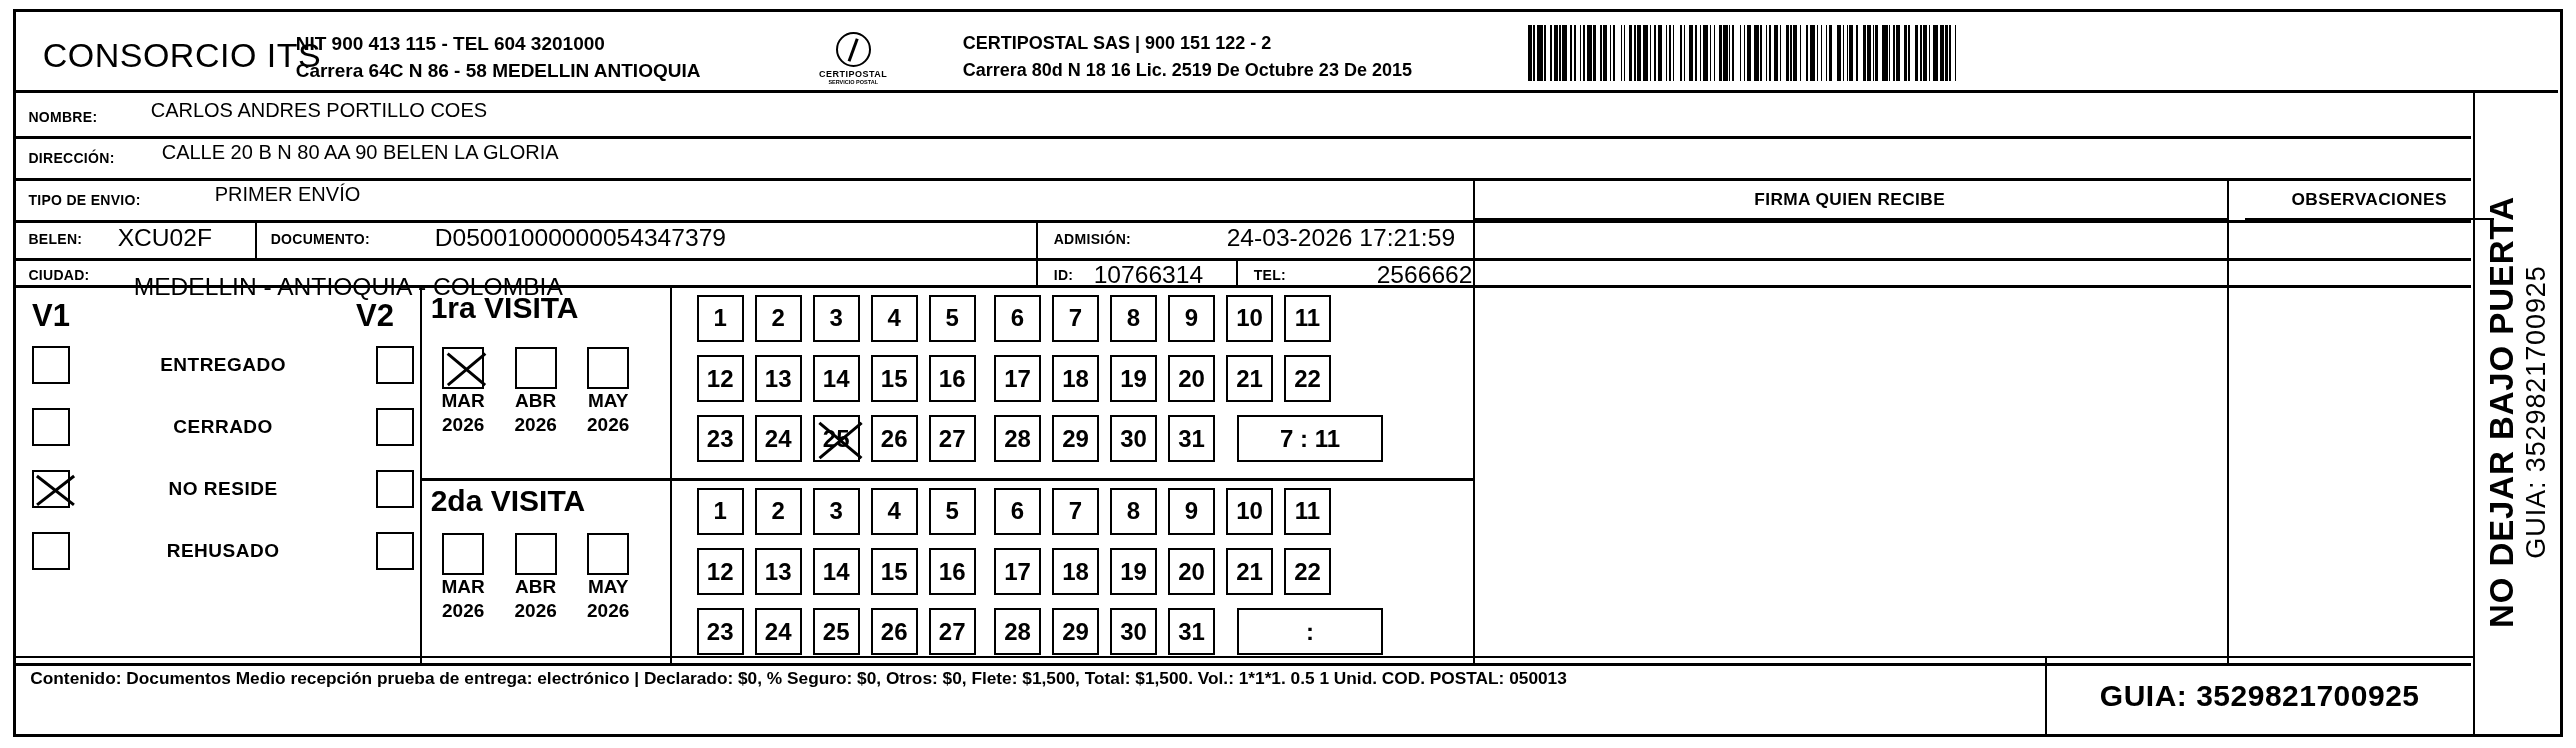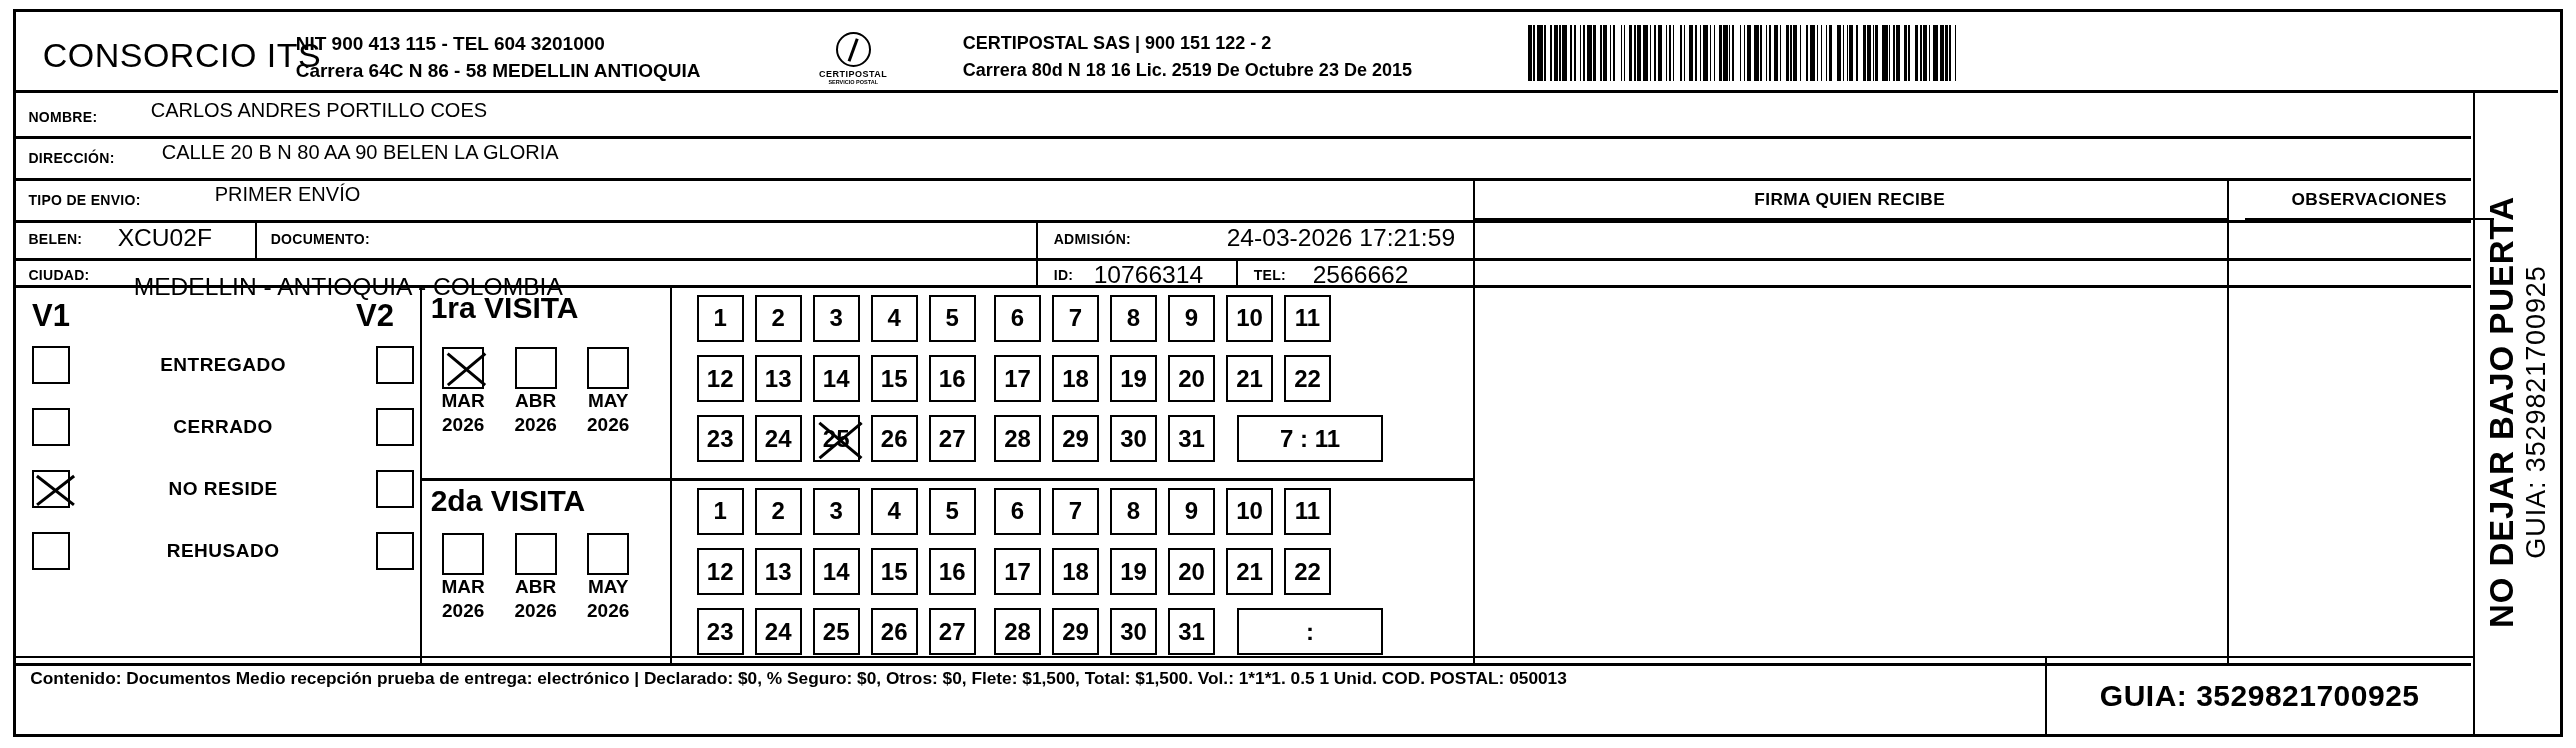--- a/index.html
+++ b/index.html
@@ -111,32 +111,33 @@
     <div class="fld" style="left:12.7px;top:138px;">DIRECCIÓN:</div>
     <div class="val" style="left:146px;top:129px;">CALLE 20 B N  80 AA 90 BELEN LA GLORIA</div>
 
     <div class="fld" style="left:12.7px;top:180px;">TIPO DE ENVIO:</div>
     <div class="val" style="left:199px;top:171px;">PRIMER ENVÍO</div>
 
     <div class="fld" style="left:12.7px;top:219px;">BELEN:</div>
     <div class="valm" style="left:102px;top:212px;">XCU02F</div>
 
     <div class="fld" style="left:255px;top:219px;">DOCUMENTO:</div>
+    <div class="valm" style="left:419px;top:212px;">D05001000000054347379</div>
 
     <div class="fld" style="left:1038px;top:219px;">ADMISIÓN:</div>
     <div class="valm" style="left:1211px;top:212px;">24-03-2026 17:21:59</div>
 
     <div class="fld" style="left:12.7px;top:255px;">CIUDAD:</div>
     <div class="valm" style="left:118px;top:249px;margin-top:12px;">MEDELLIN - ANTIOQUIA - COLOMBIA</div>
 
     <div class="fld" style="left:1038px;top:255px;">ID:</div>
     <div class="valm" style="left:1078px;top:249px;">10766314</div>
 
     <div class="fld" style="left:1238px;top:255px;">TEL:</div>
-    <div class="valm" style="left:1297px;top:249px;">2566662</div>
+    <div class="valm" style="left:1361px;top:249px;">2566662</div>
 
     <div class="firma-box">
       <div class="firma-hdr">FIRMA QUIEN RECIBE</div>
       <div class="obs-hdr">OBSERVACIONES</div>
       <div class="firma-body"></div>
     </div>
 
     <div class="rot-panel">
       <div class="rot-inner">
         <div class="rot-main">NO DEJAR BAJO PUERTA</div>

